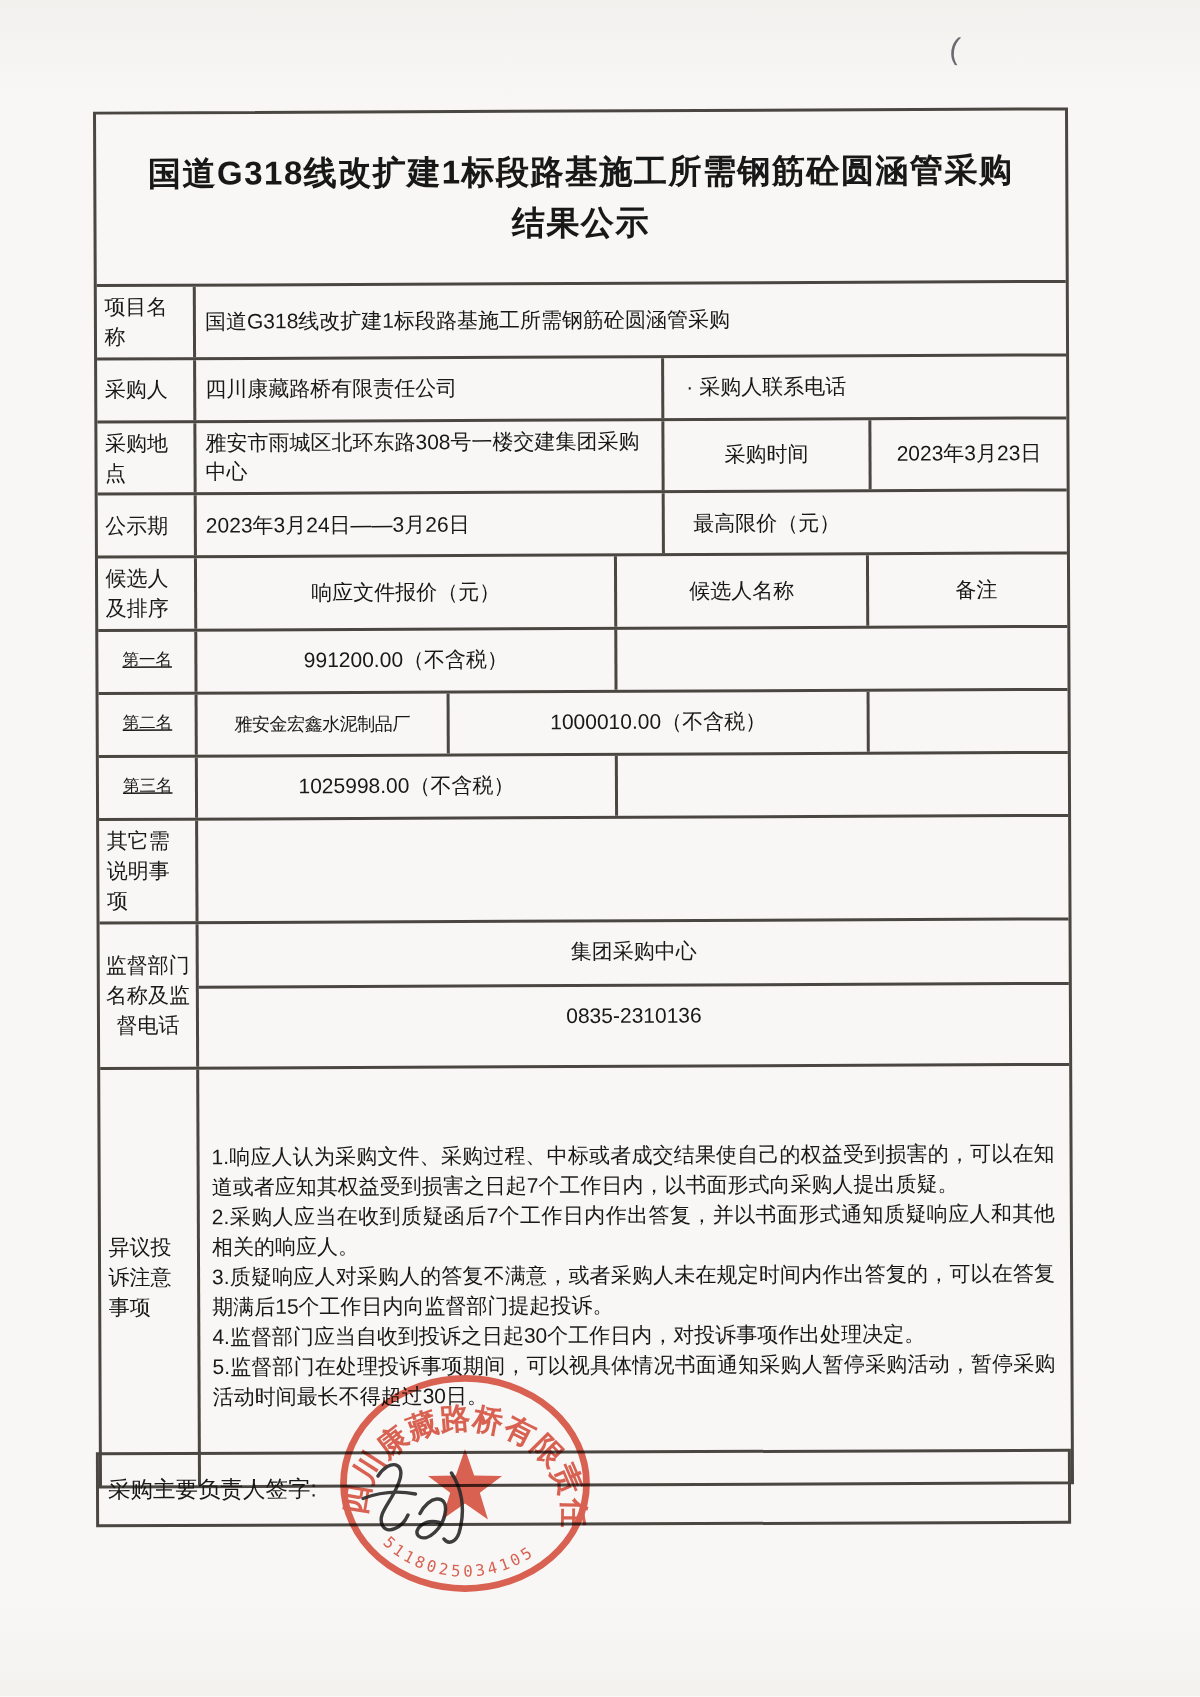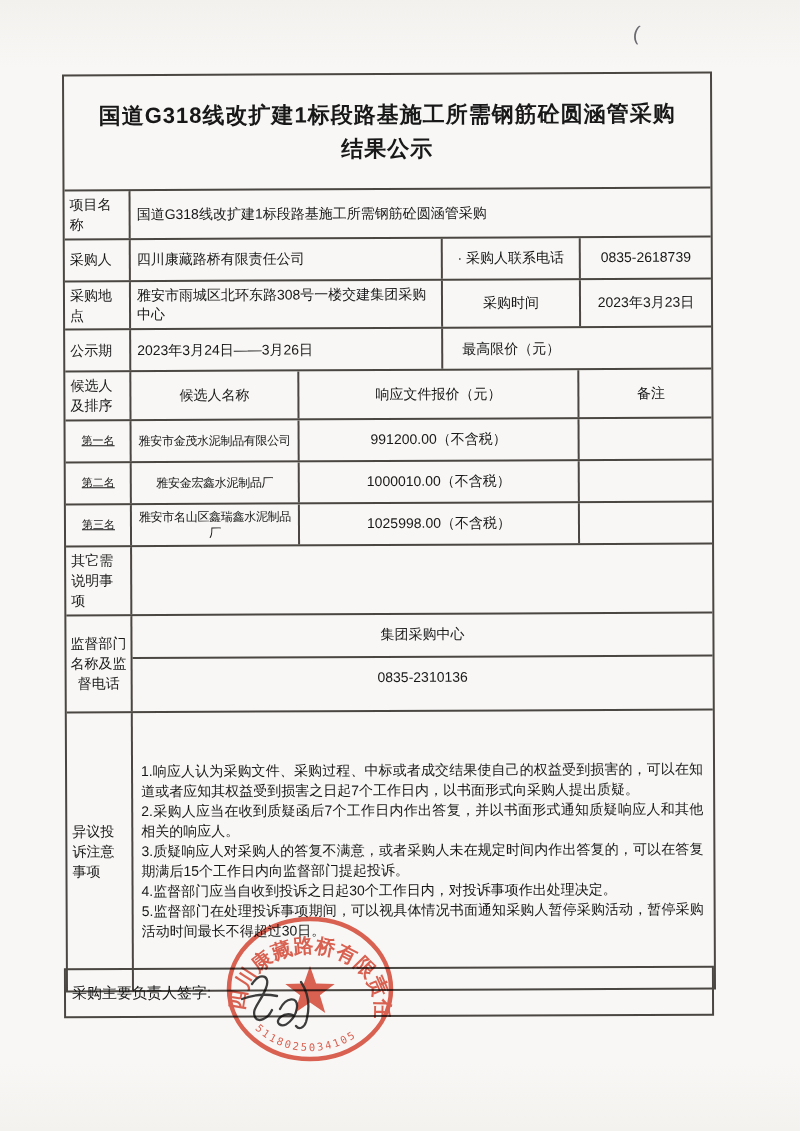--- a/index.html
+++ b/index.html
@@ -87,60 +87,57 @@
 
   <div class="row h42">
     <div class="cell lab">项目名称</div>
     <div class="cell c-wide">国道G318线改扩建1标段路基施工所需钢筋砼圆涵管采购</div>
   </div>
 
   <div class="row h42">
     <div class="cell lab">采购人</div>
     <div class="cell c-a2">四川康藏路桥有限责任公司</div>
     <div class="cell c-a3">· 采购人联系电话</div>
-    <div class="cell c-a4">0835-2618739</div>
   </div>
 
   <div class="row h44">
     <div class="cell lab">采购地点</div>
     <div class="cell c-a2">雅安市雨城区北环东路308号一楼交建集团采购中心</div>
     <div class="cell c-a3">采购时间</div>
     <div class="cell c-a4">2023年3月23日</div>
   </div>
 
   <div class="row h42">
     <div class="cell lab">公示期</div>
     <div class="cell c-a2">2023年3月24日——3月26日</div>
     <div class="cell c-a3">最高限价（元）</div>
   </div>
 
   <div class="row h42">
     <div class="cell lab">候选人及排序</div>
+    <div class="cell c-b3">响应文件报价（元）</div>
     <div class="cell c-b2">候选人名称</div>
-    <div class="cell c-b3">响应文件报价（元）</div>
     <div class="cell c-b4">备注</div>
   </div>
 
   <div class="row h42">
     <div class="cell lab rank-cell">第一名</div>
-    <div class="cell c-b2 cand-name">雅安市金茂水泥制品有限公司</div>
     <div class="cell c-b3">991200.00（不含税）</div>
     <div class="cell c-b4"></div>
   </div>
 
   <div class="row h42">
     <div class="cell lab rank-cell">第二名</div>
     <div class="cell c-b2 cand-name">雅安金宏鑫水泥制品厂</div>
     <div class="cell c-b3">1000010.00（不含税）</div>
     <div class="cell c-b4"></div>
   </div>
 
   <div class="row h42">
     <div class="cell lab rank-cell">第三名</div>
-    <div class="cell c-b2 cand-name">雅安市名山区鑫瑞鑫水泥制品厂</div>
     <div class="cell c-b3">1025998.00（不含税）</div>
     <div class="cell c-b4"></div>
   </div>
 
   <div class="row h53">
     <div class="cell lab">其它需说明事项</div>
     <div class="cell c-wide"></div>
   </div>
 
   <div class="row" style="min-height:83px;">

